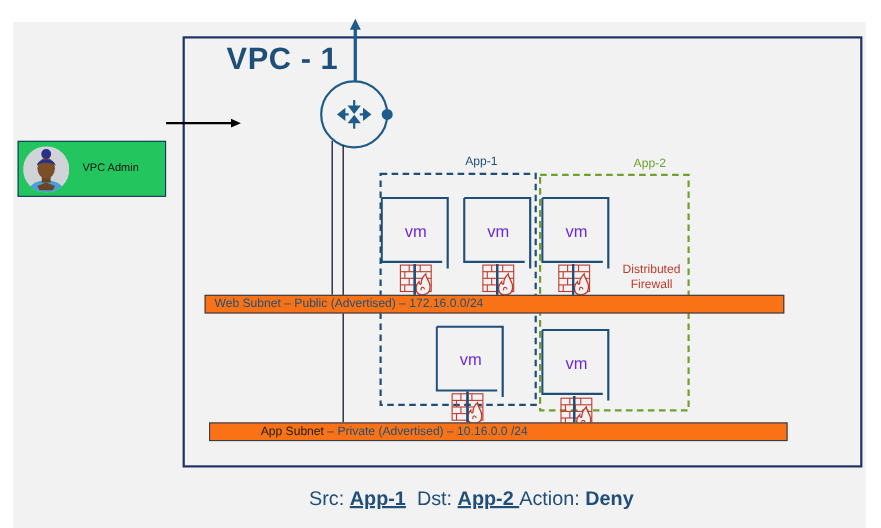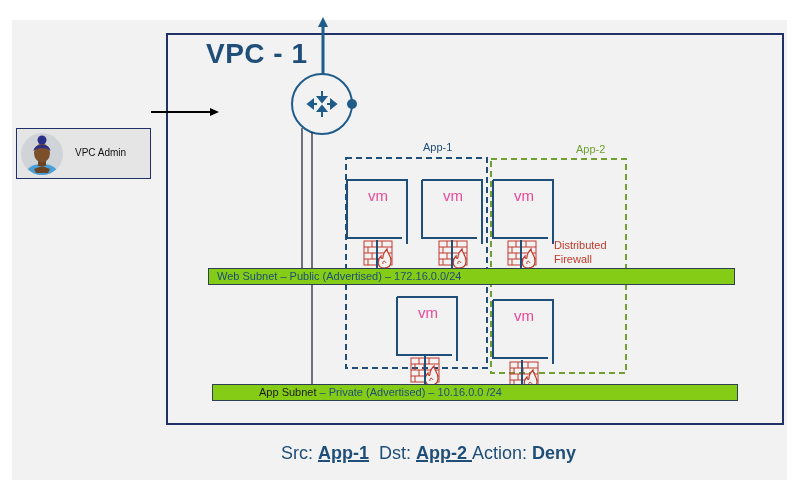--- a/index.html
+++ b/index.html
@@ -4,30 +4,30 @@
 <style>
   html, body { margin: 0; padding: 0; background: #ffffff; }
   body { width: 801px; height: 480px; position: relative; overflow: hidden;
          font-family: "Liberation Sans", sans-serif; }
   .panel { position: absolute; left: 12px; top: 20px; width: 775px; height: 460px; background: #f2f2f2; }
   .vpc { position: absolute; left: 166px; top: 33px; width: 618px; height: 392px;
          border: 2px solid #1f3166; box-sizing: border-box; }
   .vpc-title { position: absolute; left: 186px; top: 38px; font-size: 28px; font-weight: bold;
                color: #1f4e79; letter-spacing: 0.5px; margin-left: 20px; }
   .admin { position: absolute; left: 16px; top: 128px; width: 135px; height: 51px;
-           border: 1px solid #1f3166; background: #e5e5e5; box-sizing: border-box; }
+           border: 1px solid #1f3166; background: #22c55e; box-sizing: border-box; }
   .admin-label { position: absolute; left: 58px; top: 18px; font-size: 10px; color: #111; }
   .avatar { position: absolute; left: 4px; top: 4px; width: 42px; height: 42px; }
   .group-label { position: absolute; font-size: 11px; }
-  .subnet { position: absolute; height: 17px; background: #84cc16; border: 1px solid #2f3f55;
-            box-sizing: border-box; font-size: 11px; color: #1f4e79; line-height: 15px; padding-left: 8px; margin-left: 22px; }
+  .subnet { position: absolute; height: 17px; background: #f97316; border: 1px solid #2f3f55;
+            box-sizing: border-box; font-size: 11px; color: #1f4e79; line-height: 15px; padding-left: 8px; }
   .subnet .strong { color: #1a1a1a; }
   .vm { position: absolute; width: 64px; height: 62px; }
-  .vm-label { position: absolute; left: 0; right: 0; top: 8px; text-align: center; font-size: 15px; color: #ec4899; }
-  .dfw { position: absolute; left: 554px; top: 238px; font-size: 11px; color: #c0392b; text-align: left; line-height: 14px; }
+  .vm-label { position: absolute; left: 0; right: 0; top: 23px; text-align: center; font-size: 15px; color: #6d28d9; }
+  .dfw { position: absolute; left: 566px; top: 238px; font-size: 11px; color: #c0392b; text-align: center; line-height: 14px; }
   .action { position: absolute; left: 0; width: 801px; top: 443px; text-align: center; font-size: 18px; color: #1f4e79; margin-left: 28px; }
   .action b { font-weight: bold; }
   .action u { text-decoration: underline; text-decoration-thickness: 2px; }
   svg.overlay { position: absolute; left: 0; top: 0; }
 </style>
 </head>
 <body>
 
 <div class="panel"></div>
 

